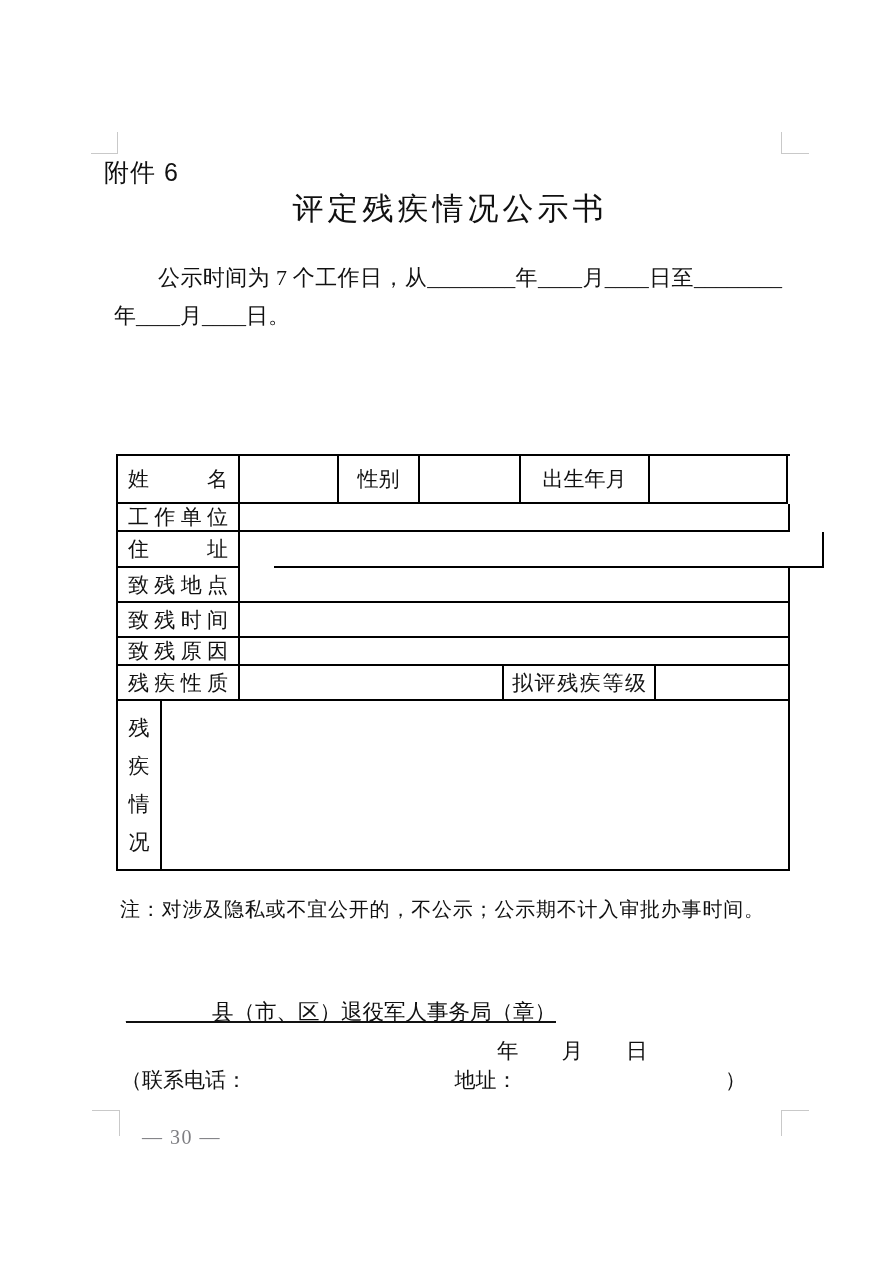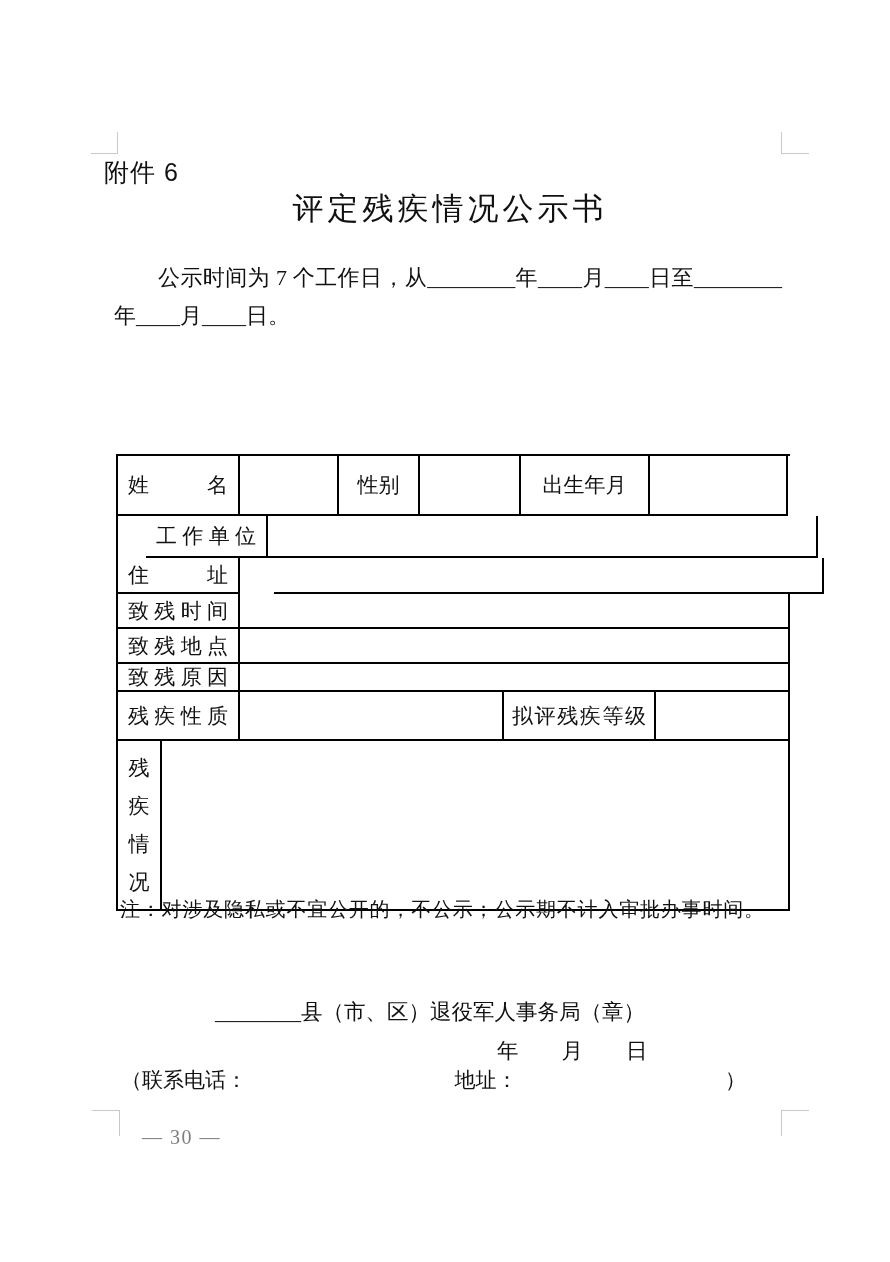--- a/index.html
+++ b/index.html
@@ -51,22 +51,22 @@
   .cell.tight{padding:0 8px;}
   .cell.vert{
     justify-content:center;padding:0 2px;
     white-space:pre-line;text-align:center;line-height:38px;
   }
   .note-line{
     position:absolute;left:120px;top:896px;width:690px;
     font-size:20px;letter-spacing:0.8px;white-space:nowrap;
   }
   .sig-authority{
-    position:absolute;left:114px;top:997px;width:632px;
-    text-align:center;font-size:21.5px;white-space:nowrap;
+    position:absolute;left:126px;top:997px;width:632px;
+    text-align:left;font-size:21.5px;white-space:nowrap;text-decoration:underline;
   }
   .sig-date{
     position:absolute;left:497px;top:1036px;
     font-size:21.5px;white-space:pre;
   }
   .contact-line{
     position:absolute;left:121px;top:1066px;width:625px;
     display:flex;justify-content:space-between;
     font-size:21px;white-space:nowrap;
   }
@@ -88,71 +88,71 @@
   <div class="attachment">附件 6</div>
 
   <div class="doc-title">评定残疾情况公示书</div>
 
   <div class="body-text">
     <p>公示时间为 7 个工作日，从________年____月____日至________年____月____日。</p>
   </div>
 
   <div class="tbl">
 
-    <div class="trow" style="grid-template-columns:122px 99px 81px 101px 129px 138px;height:60px;">
+    <div class="trow" style="grid-template-columns:122px 99px 81px 101px 129px 138px;height:48px;">
       <div class="cell just">
           <span>姓名</span>
         </div>
       <div class="cell"></div>
       <div class="cell center">
           <span>性别</span>
         </div>
       <div class="cell"></div>
       <div class="cell center">
           <span>出生年月</span>
         </div>
       <div class="cell"></div>
     </div>
 
-    <div class="trow" style="grid-template-columns:122px 550px;height:42px;margin-left:28px;">
+    <div class="trow" style="grid-template-columns:122px 550px;height:28px;">
       <div class="cell just">
           <span>工作单位</span>
         </div>
       <div class="cell"></div>
     </div>
 
     <div class="trow" style="grid-template-columns:122px 550px;height:36px;gap:34px;">
       <div class="cell just">
           <span>住址</span>
         </div>
       <div class="cell"></div>
     </div>
 
     <div class="trow" style="grid-template-columns:122px 550px;height:35px;">
       <div class="cell just">
-          <span>致残时间</span>
+          <span>致残地点</span>
         </div>
       <div class="cell"></div>
     </div>
 
     <div class="trow" style="grid-template-columns:122px 550px;height:35px;">
       <div class="cell just">
-          <span>致残地点</span>
+          <span>致残时间</span>
         </div>
       <div class="cell"></div>
     </div>
 
     <div class="trow" style="grid-template-columns:122px 550px;height:28px;">
       <div class="cell just">
           <span>致残原因</span>
         </div>
       <div class="cell"></div>
     </div>
 
-    <div class="trow" style="grid-template-columns:122px 264px 152px 134px;height:49px;">
+    <div class="trow" style="grid-template-columns:122px 264px 152px 134px;height:35px;">
       <div class="cell just">
           <span>残疾性质</span>
         </div>
       <div class="cell"></div>
       <div class="cell just tight">
           <span>拟评残疾等级</span>
         </div>
       <div class="cell"></div>
     </div>
 

